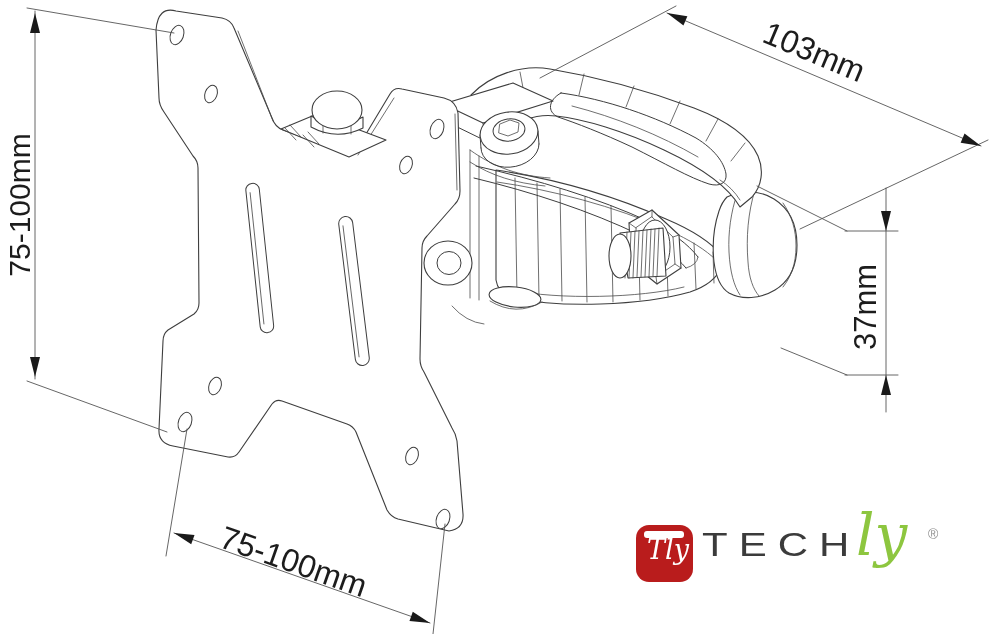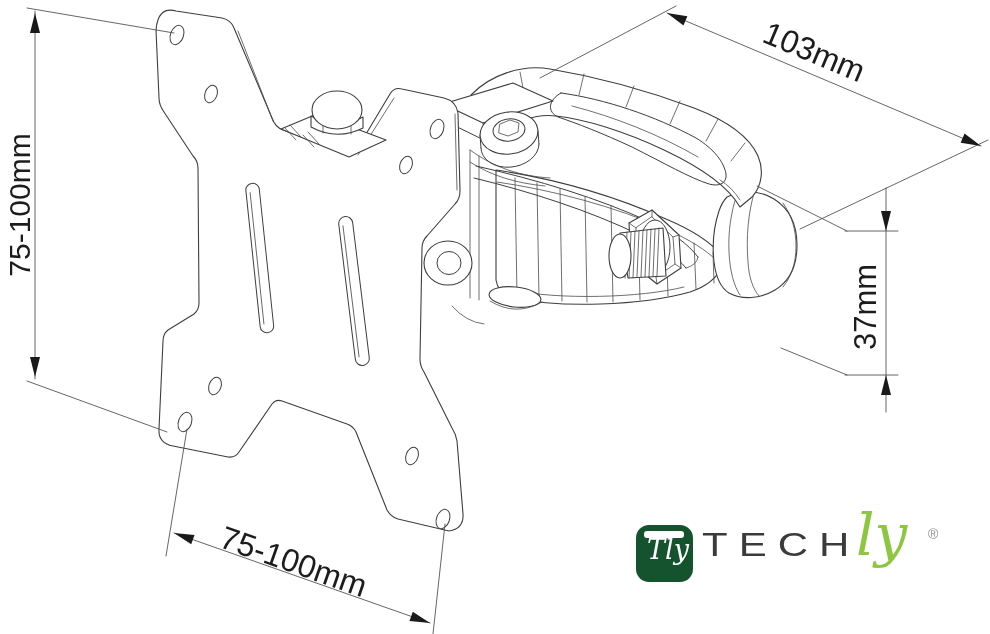--- a/index.html
+++ b/index.html
@@ -11,21 +11,21 @@
   .part{fill:#ffffff;stroke:#3e3e3e;stroke-width:1.1;stroke-linejoin:round;stroke-linecap:round;}
   .ln{fill:none;stroke:#3e3e3e;stroke-width:1;stroke-linejoin:round;stroke-linecap:round;}
   .fine{fill:none;stroke:#4a4a4a;stroke-width:.8;stroke-linecap:round;}
   .hole{fill:#ffffff;stroke:#3e3e3e;stroke-width:1;}
   .dim{fill:none;stroke:#555555;stroke-width:.9;stroke-linecap:round;}
   .arrow{fill:#1a1a1a;stroke:none;}
   .dimtext{fill:#1c1c1c;font-family:"Liberation Sans",sans-serif;}
 
   
   .logo{position:absolute;left:634px;top:520px;width:330px;height:86px;}
-  .logo-icon{position:absolute;left:2px;top:5px;width:57px;height:57px;background:#14532d;border-radius:13px;}
+  .logo-icon{position:absolute;left:2px;top:5px;width:57px;height:57px;background:#b91c1c;border-radius:13px;}
   .logo-bar{position:absolute;left:8px;top:6px;width:40px;height:7px;background:#ffffff;border-radius:3px;}
   .logo-icon-text{position:absolute;left:11px;top:11px;color:#ffffff;
        font-family:"DejaVu Serif",serif;font-style:italic;font-size:27px;line-height:1;}
   .logo-word{position:absolute;left:68px;top:9px;color:#3b3b3b;font-size:42px;line-height:1;
        letter-spacing:11px;font-family:"Liberation Sans",sans-serif;font-weight:400;
        transform:scaleY(.78);transform-origin:top left;}
   .logo-script{position:absolute;left:222px;top:-14px;color:#8dc63f;font-family:"DejaVu Serif",serif;
        font-style:italic;font-size:58px;line-height:1;}
   .logo-reg{position:absolute;left:294px;top:6px;color:#8f8f8f;font-size:14px;}
 </style>

